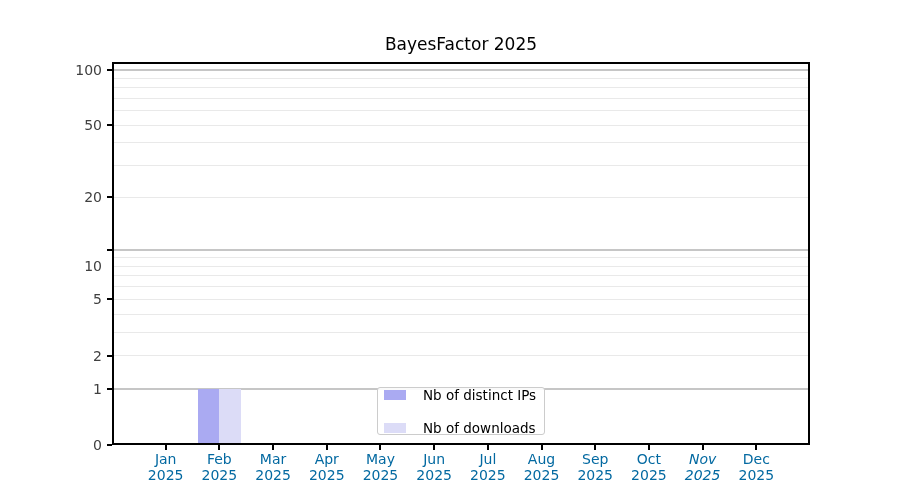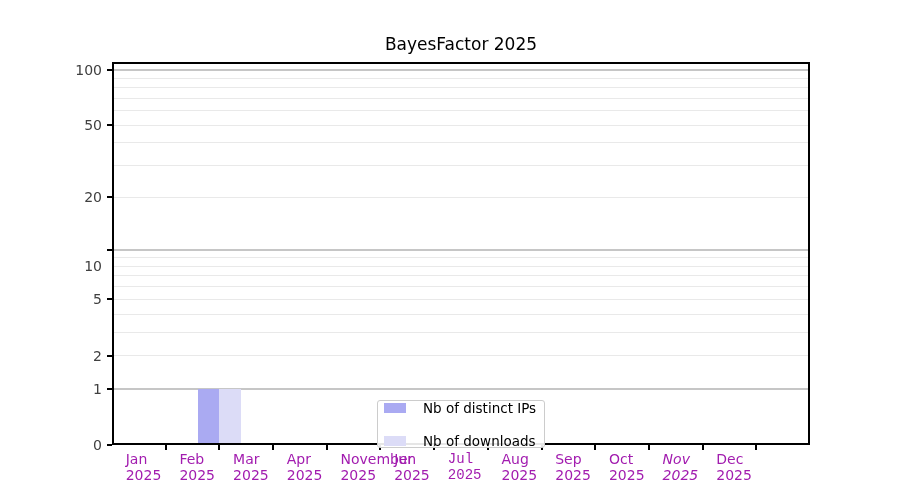--- a/index.html
+++ b/index.html
@@ -62,29 +62,30 @@
     left: 20px;
     width: 82px;
     text-align: right;
     font-size: 14px;
     line-height: 18px;
     color: #404040;
   }
   .x-tick-label {
     position: absolute;
     width: 80px;
+    text-align: center;
     font-size: 14px;
     line-height: 16px;
-    color: #a21caf;
+    color: #0369a1;
     white-space: pre-line;
   }
   .legend {
     position: absolute;
     left: 377px;
-    top: 400px;
+    top: 387px;
     width: 168px;
     height: 48px;
     box-sizing: border-box;
     border: 1px solid #cccccc;
     border-radius: 3px;
     background: rgba(255,255,255,0.9);
     display: flex;
     flex-direction: column;
     justify-content: center;
     gap: 17px;
@@ -157,27 +158,27 @@
       <div class="x-tick-mark" style="left: 218.385px; top: 445px;"></div>
       <div class="x-tick-label" style="left: 179.385px; top: 451px;">Feb
 2025</div>
       <div class="x-tick-mark" style="left: 272.077px; top: 445px;"></div>
       <div class="x-tick-label" style="left: 233.077px; top: 451px;">Mar
 2025</div>
       <div class="x-tick-mark" style="left: 325.769px; top: 445px;"></div>
       <div class="x-tick-label" style="left: 286.769px; top: 451px;">Apr
 2025</div>
       <div class="x-tick-mark" style="left: 379.462px; top: 445px;"></div>
-      <div class="x-tick-label" style="left: 340.462px; top: 451px;">November
+      <div class="x-tick-label" style="left: 340.462px; top: 451px;">May
 2025</div>
       <div class="x-tick-mark" style="left: 433.154px; top: 445px;"></div>
       <div class="x-tick-label" style="left: 394.154px; top: 451px;">Jun
 2025</div>
       <div class="x-tick-mark" style="left: 486.846px; top: 445px;"></div>
-      <div class="x-tick-label" style="left: 447.846px; top: 451px; font-family: Liberation Mono, monospace;">Jul
+      <div class="x-tick-label" style="left: 447.846px; top: 451px;">Jul
 2025</div>
       <div class="x-tick-mark" style="left: 540.538px; top: 445px;"></div>
       <div class="x-tick-label" style="left: 501.538px; top: 451px;">Aug
 2025</div>
       <div class="x-tick-mark" style="left: 594.231px; top: 445px;"></div>
       <div class="x-tick-label" style="left: 555.231px; top: 451px;">Sep
 2025</div>
       <div class="x-tick-mark" style="left: 647.923px; top: 445px;"></div>
       <div class="x-tick-label" style="left: 608.923px; top: 451px;">Oct
 2025</div>

